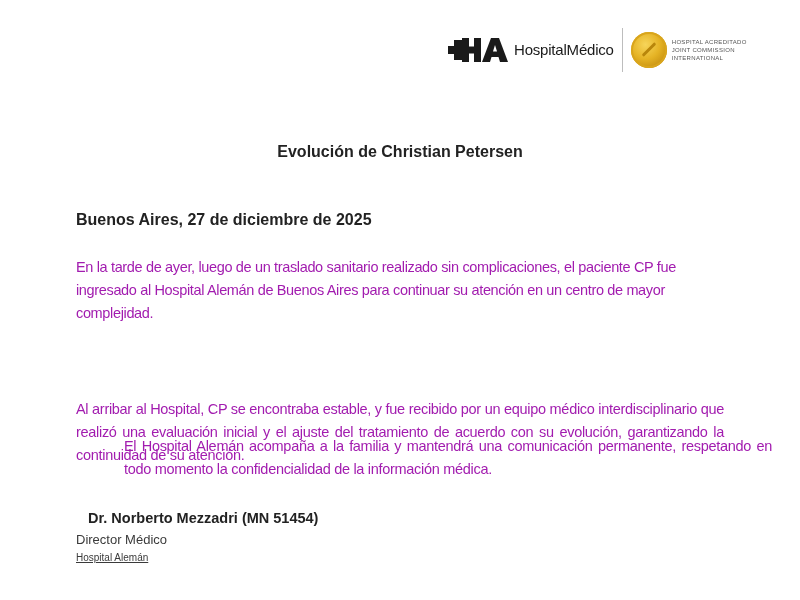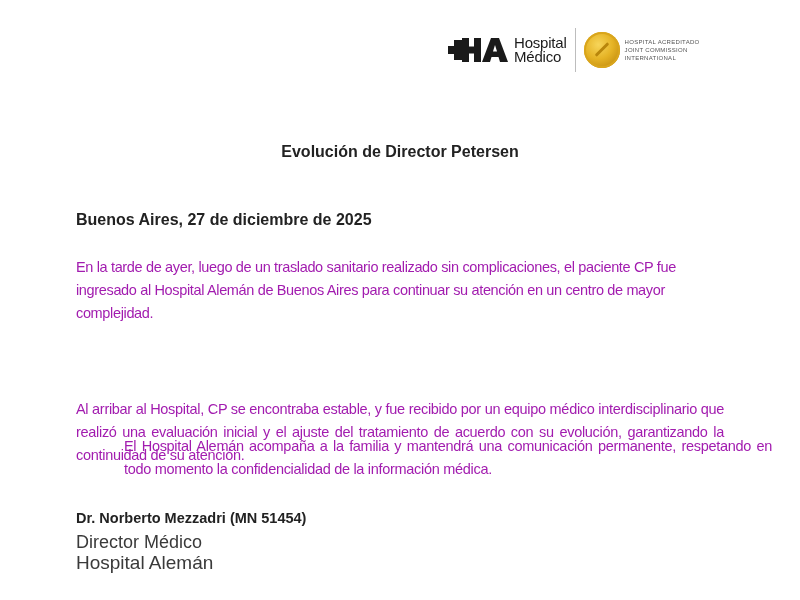--- a/index.html
+++ b/index.html
@@ -25,21 +25,21 @@
     }
     .ha-mark {
       display: flex;
       align-items: center;
       height: 40px;
     }
     .ha-mark svg { display: block; }
     .ha-text {
       margin-left: 4px;
       display: flex;
-      flex-direction: column;
+      flex-direction: row;
       justify-content: center;
       font-family: "Liberation Sans", sans-serif;
       font-size: 15px;
       line-height: 14px;
       color: #1a1a1a;
       letter-spacing: -0.2px;
     }
     .divider-v {
       width: 1px;
       height: 44px;
@@ -103,38 +103,39 @@
       line-height: 23px;
       color: #a21caf;
     }
     .p1 { top: 256px; letter-spacing: -0.35px; }
     .p2 { top: 366px; text-align: justify; letter-spacing: -0.3px; margin-top: 32px; }
     .p3 { top: 435px; text-align: justify; letter-spacing: -0.3px; margin-left: 48px; }
 
     .sig-name {
       position: absolute;
       top: 510px;
-      left: 76px;
+      left: 88px;
       font-size: 14.5px;
       font-weight: bold;
       color: #222;
     }
     .sig-role {
       position: absolute;
       top: 532px;
       left: 76px;
-      font-size: 18px;
+      font-size: 13px;
       color: #3a3a3a;
     }
     .sig-org {
       position: absolute;
       top: 552px;
       left: 76px;
-      font-size: 19px;
+      font-size: 10px;
       color: #3a3a3a;
+      text-decoration: underline;
     }
   </style>
 </head>
 <body>
 
 <div class="header-logos">
   <div class="ha-mark">
     <svg width="62" height="26" viewBox="0 0 62 26">
 
       <rect x="0" y="9" width="20" height="8" fill="#1a1a1a"></rect>
@@ -154,21 +155,21 @@
   </div>
   <div class="divider-v"></div>
   <div class="seal"></div>
   <div class="jci-text">
     <div>HOSPITAL ACREDITADO</div>
     <div>JOINT COMMISSION</div>
     <div>INTERNATIONAL</div>
   </div>
 </div>
 
-<div class="title">Evolución de Director Petersen</div>
+<div class="title">Evolución de Christian Petersen</div>
 
 <div class="date">Buenos Aires, 27 de diciembre de 2025</div>
 
 <div class="para p1">En la tarde de ayer, luego de un traslado sanitario realizado sin complicaciones, el paciente CP fue ingresado al Hospital Alemán de Buenos Aires para continuar su atención en un centro de mayor complejidad.</div>
 <div class="para p2">Al arribar al Hospital, CP se encontraba estable, y fue recibido por un equipo médico interdisciplinario que realizó una evaluación inicial y el ajuste del tratamiento de acuerdo con su evolución, garantizando la continuidad de su atención.</div>
 <div class="para p3">El Hospital Alemán acompaña a la familia y mantendrá una comunicación permanente, respetando en todo momento la confidencialidad de la información médica.</div>
 
 <div class="sig-name">Dr. Norberto Mezzadri (MN 51454)</div>
 <div class="sig-role">Director Médico</div>
 <div class="sig-org">Hospital Alemán</div>

